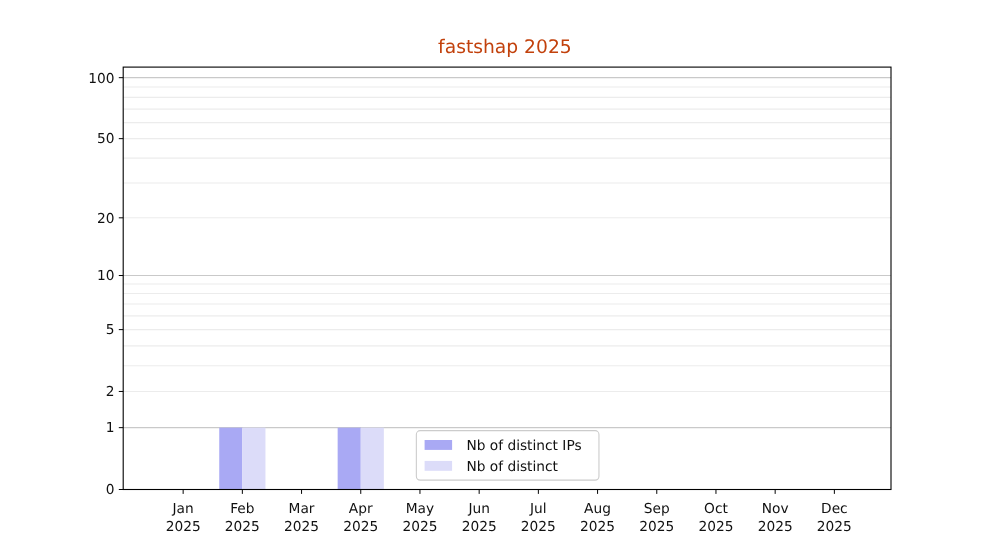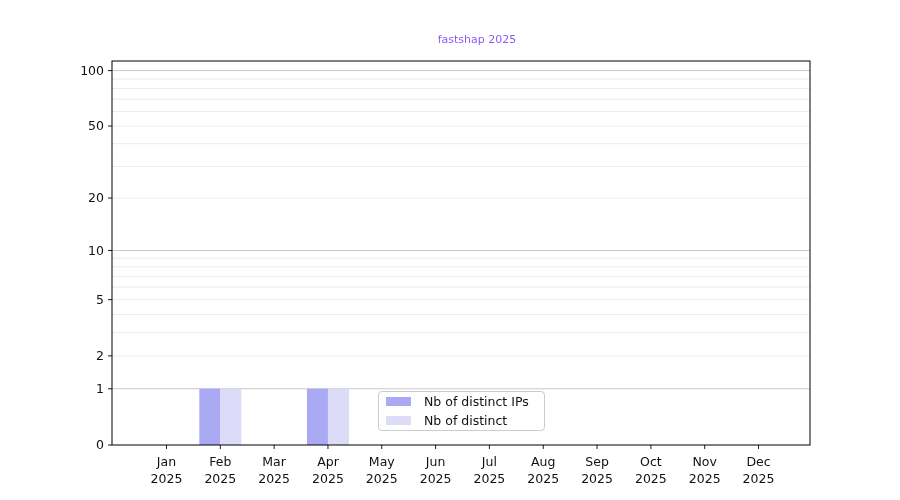--- a/index.html
+++ b/index.html
@@ -7,38 +7,38 @@
     position: relative;
     width: 900px;
     height: 500px;
     background: #ffffff;
     overflow: hidden;
     font-family: "DejaVu Sans", sans-serif;
   }
   #plot { position: absolute; left: 0; top: 0; }
   .title {
     position: absolute;
-    left: 128px;
+    left: 110px;
     width: 698px;
     top: 33px;
     text-align: center;
-    font-size: 11px;
-    color: #8b5cf6;
+    font-size: 17px;
+    color: #c2410c;
   }
   .ticklab {
     font-family: "DejaVu Sans", sans-serif;
     font-size: 12.5px;
     fill: #111111;
   }
   .legend {
     position: absolute;
     left: 378px;
     top: 391px;
     width: 167px;
-    height: 40px;
+    height: 46px;
     box-sizing: border-box;
     background: rgba(255,255,255,0.9);
     border: 1px solid #cccccc;
     border-radius: 4px;
     display: flex;
     flex-direction: column;
     justify-content: center;
     row-gap: 4px;
     padding-left: 7px;
   }

